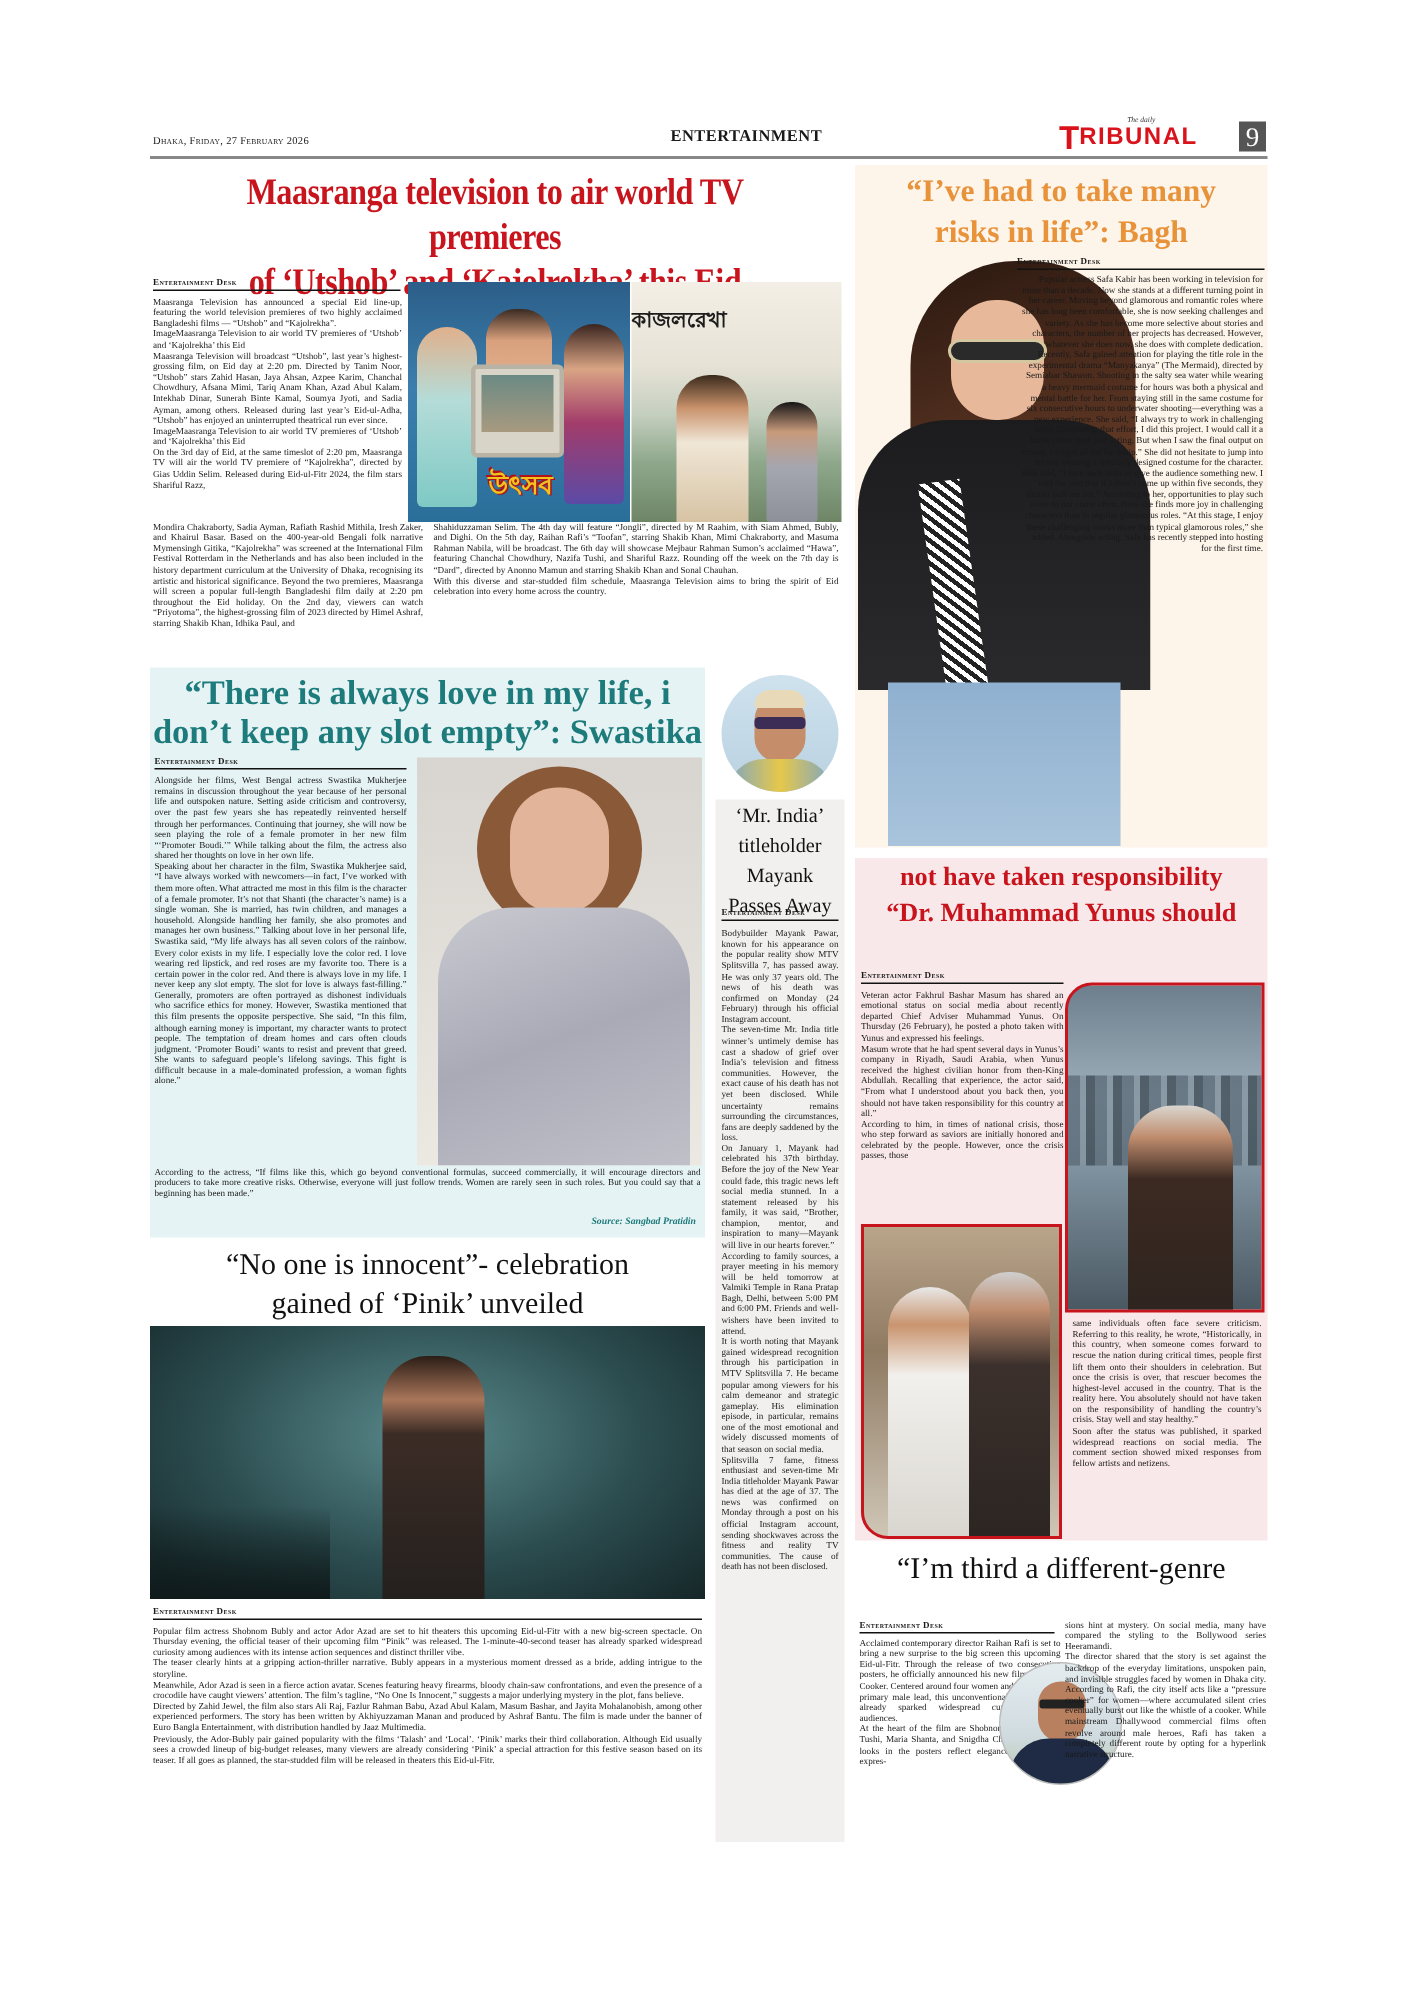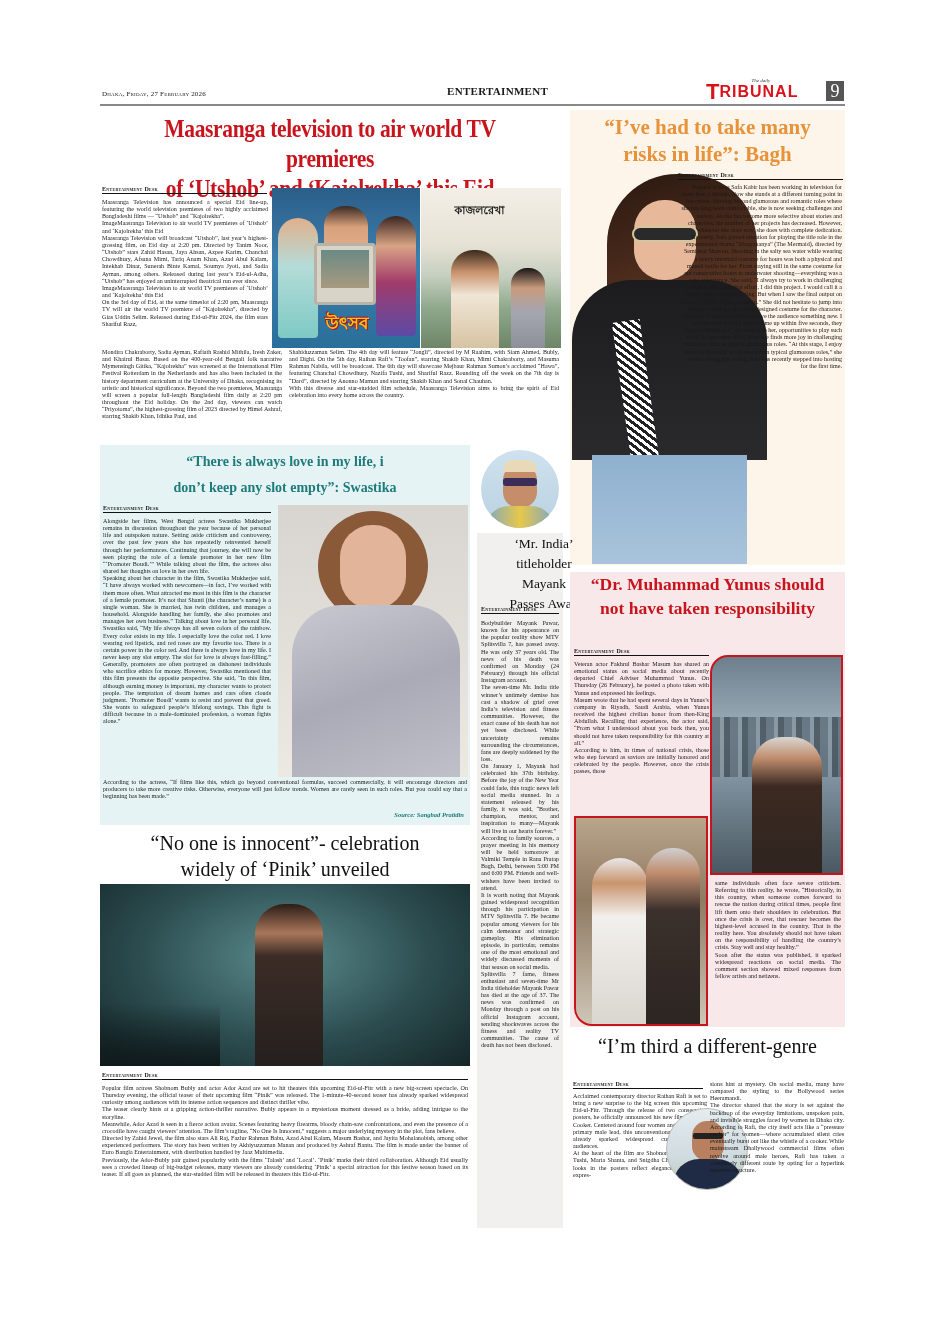--- a/index.html
+++ b/index.html
@@ -11,24 +11,24 @@
   .desk { font-family: "Liberation Serif", serif; font-size: 6px; font-weight: bold; letter-spacing: 0.3px; font-variant: small-caps; border-bottom: 1.2px solid #111; padding-bottom: 1px; margin-bottom: 3px; }
   .masthead-date { font-size: 7px; font-variant: small-caps; letter-spacing: 0.2px; }
   .masthead-section { font-size: 11px; font-weight: bold; letter-spacing: 0.3px; }
   .rule-top { background: #888; height: 2px; }
   .logo-T { color: #d8131b; font-family: "Liberation Sans", sans-serif; font-weight: 900; font-size: 22px; line-height: 20px; }
   .logo-rest { color: #d8131b; font-family: "Liberation Sans", sans-serif; font-weight: 900; font-size: 16px; letter-spacing: 1px; line-height: 20px; }
   .logo-daily { color: #333; font-size: 5px; font-style: italic; }
   .page-num { background: #555; color: #fff; font-family: "Liberation Serif", serif; font-size: 18px; width: 18px; height: 20px; text-align: center; line-height: 20px; }
   .h-red { color: #c8141c; font-family: "Liberation Serif", serif; font-weight: bold; font-size: 25px; line-height: 30px; text-align: center; letter-spacing: -0.4px; transform: scaleX(0.86); transform-origin: center; }
   .h-orange { color: #e8923a; font-weight: bold; font-size: 21px; line-height: 27px; text-align: center; }
-  .h-teal { color: #1e7b7b; font-weight: bold; font-size: 14px; line-height: 26px; text-align: center; }
+  .h-teal { color: #1e7b7b; font-weight: bold; font-size: 23px; line-height: 26px; text-align: center; }
   .h-black { color: #111; font-size: 20px; line-height: 26px; text-align: center; }
   .h-red2 { color: #c8141c; font-weight: bold; font-size: 17.5px; line-height: 24px; text-align: center; }
-  .h-mayank { color: #111; font-size: 13.5px; line-height: 20px; text-align: center; margin-left: 24px; }
+  .h-mayank { color: #111; font-size: 13.5px; line-height: 20px; text-align: center; }
   .photo { overflow: hidden; }
   .source { color: #1e7b7b; font-style: italic; font-weight: bold; font-size: 6.5px; text-align: right; }
 </style>
 </head>
 <body>
 
 <div class="abs masthead-date" style="left:102px;top:90px;">Dhaka, Friday, 27 February 2026</div>
 <div class="abs masthead-section" style="left:418px;top:85px;margin-left:29px;">ENTERTAINMENT</div>
 <div class="abs" style="left:706px;top:80px;height:22px;display:flex;align-items:flex-end;">
   <span class="logo-T">T</span>
@@ -57,21 +57,21 @@
   <div class="abs photo" style="left:272px;top:188px;width:148px;height:160px;background:linear-gradient(180deg,#2b5e88 0%,#3c7fae 45%,#2a6e9a 100%);">
     <div class="abs" style="left:6px;top:30px;width:40px;height:120px;border-radius:20px 20px 4px 4px;background:linear-gradient(180deg,#e0b08c 0%,#b5dcd8 40%,#7ec9c4 100%);"></div>
     <div class="abs" style="left:52px;top:18px;width:44px;height:60px;border-radius:20px;background:linear-gradient(180deg,#3a2a22 0%,#d8a07c 35%,#e8b896 100%);"></div>
     <div class="abs" style="left:104px;top:28px;width:40px;height:120px;border-radius:20px 20px 4px 4px;background:linear-gradient(180deg,#3a2520 0%,#d9a484 25%,#a23c6a 55%,#5b4aa6 100%);"></div>
     <div class="abs" style="left:42px;top:55px;width:62px;height:62px;background:#d8d4c8;border:3px solid #b9b3a6;border-radius:4px;">
       <div style="position:absolute;left:4px;top:4px;right:4px;bottom:14px;background:linear-gradient(180deg,#6b8a84,#a89a80);"></div>
     </div>
     <div class="abs" style="left:40px;top:122px;width:70px;text-align:center;color:#f3c21d;font-family:'DejaVu Sans',sans-serif;font-weight:bold;font-size:17px;text-shadow:1px 1px 0 #b0121a,-1px -1px 0 #b0121a;">উৎসব</div>
   </div>
   <div class="abs photo" style="left:421px;top:188px;width:140px;height:160px;background:linear-gradient(180deg,#f4efe6 0%,#e6e2d6 35%,#c5cfbf 55%,#8fa88c 75%,#6e8566 100%);">
-    <div class="abs" style="left:0;top:14px;width:117px;text-align:center;color:#1c1c1c;font-family:'DejaVu Sans',sans-serif;font-weight:bold;font-size:11px;">কাজলরেখা</div>
+    <div class="abs" style="left:0;top:14px;width:117px;color:#1c1c1c;font-family:'DejaVu Sans',sans-serif;font-weight:bold;font-size:14px;">কাজলরেখা</div>
     <div class="abs" style="left:30px;top:62px;width:48px;height:100px;border-radius:22px 22px 2px 2px;background:linear-gradient(180deg,#3a2a1c 0%,#c9926c 22%,#f0e6d6 45%,#d6c2a2 100%);"></div>
     <div class="abs" style="left:90px;top:80px;width:34px;height:80px;border-radius:16px 16px 2px 2px;background:linear-gradient(180deg,#161616 0%,#c89a7c 25%,#a4a6b0 55%,#8d8f99 100%);"></div>
   </div>
   <div class="abs body-text" style="left:102px;top:349px;width:180px;">
     <p>Mondira Chakraborty, Sadia Ayman, Rafiath Rashid Mithila, Iresh Zaker, and Khairul Basar. Based on the 400-year-old Bengali folk narrative Mymensingh Gitika, “Kajolrekha” was screened at the International Film Festival Rotterdam in the Netherlands and has also been included in the history department curriculum at the University of Dhaka, recognising its artistic and historical significance. Beyond the two premieres, Maasranga will screen a popular full-length Bangladeshi film daily at 2:20 pm throughout the Eid holiday. On the 2nd day, viewers can watch “Priyotoma”, the highest-grossing film of 2023 directed by Himel Ashraf, starring Shakib Khan, Idhika Paul, and</p>
   </div>
   <div class="abs body-text" style="left:289px;top:349px;width:270px;">
     <p>Shahiduzzaman Selim. The 4th day will feature “Jongli”, directed by M Raahim, with Siam Ahmed, Bubly, and Dighi. On the 5th day, Raihan Rafi’s “Toofan”, starring Shakib Khan, Mimi Chakraborty, and Masuma Rahman Nabila, will be broadcast. The 6th day will showcase Mejbaur Rahman Sumon’s acclaimed “Hawa”, featuring Chanchal Chowdhury, Nazifa Tushi, and Shariful Razz. Rounding off the week on the 7th day is “Dard”, directed by Anonno Mamun and starring Shakib Khan and Sonal Chauhan.</p>
     <p>With this diverse and star-studded film schedule, Maasranga Television aims to bring the spirit of Eid celebration into every home across the country.</p>
   </div>
@@ -137,22 +137,22 @@
     <p>The seven-time Mr. India title winner’s untimely demise has cast a shadow of grief over India’s television and fitness communities. However, the exact cause of his death has not yet been disclosed. While uncertainty remains surrounding the circumstances, fans are deeply saddened by the loss.</p>
     <p>On January 1, Mayank had celebrated his 37th birthday. Before the joy of the New Year could fade, this tragic news left social media stunned. In a statement released by his family, it was said, “Brother, champion, mentor, and inspiration to many—Mayank will live in our hearts forever.”</p>
     <p>According to family sources, a prayer meeting in his memory will be held tomorrow at Valmiki Temple in Rana Pratap Bagh, Delhi, between 5:00 PM and 6:00 PM. Friends and well-wishers have been invited to attend.</p>
     <p>It is worth noting that Mayank gained widespread recognition through his participation in MTV Splitsvilla 7. He became popular among viewers for his calm demeanor and strategic gameplay. His elimination episode, in particular, remains one of the most emotional and widely discussed moments of that season on social media.</p>
     <p>Splitsvilla 7 fame, fitness enthusiast and seven-time Mr India titleholder Mayank Pawar has died at the age of 37. The news was confirmed on Monday through a post on his official Instagram account, sending shockwaves across the fitness and reality TV communities. The cause of death has not been disclosed.</p>
   </div>
 </section>
 
 <section class="abs" style="left:570px;top:572px;width:275px;height:455px;background:#f9e8ea;">
   <div class="h-red2" style="margin-top:0px;">
+    <div>not have taken responsibility</div>
     <div>“Dr. Muhammad Yunus should</div>
-    <div>not have taken responsibility</div>
   </div>
   <div class="abs desk" style="left:4px;top:76px;width:135px;">Entertainment Desk</div>
   <div class="abs body-text" style="left:4px;top:89px;width:135px;">
     <p>Veteran actor Fakhrul Bashar Masum has shared an emotional status on social media about recently departed Chief Adviser Muhammad Yunus. On Thursday (26 February), he posted a photo taken with Yunus and expressed his feelings.</p>
     <p>Masum wrote that he had spent several days in Yunus’s company in Riyadh, Saudi Arabia, when Yunus received the highest civilian honor from then-King Abdullah. Recalling that experience, the actor said, “From what I understood about you back then, you should not have taken responsibility for this country at all.”</p>
     <p>According to him, in times of national crisis, those who step forward as saviors are initially honored and celebrated by the people. However, once the crisis passes, those</p>
   </div>
   <div class="abs photo" style="left:140px;top:83px;width:133px;height:220px;border:2px solid #c8141c;border-radius:18px 0 0 0;background:linear-gradient(180deg,#6d7f8c 0%,#9fb0bd 35%,#7a8d9a 60%,#4a5862 100%);">
     <div class="abs" style="left:0;top:60px;width:133px;height:60px;background:repeating-linear-gradient(90deg,#5c6c78 0 8px,#8595a0 8px 12px,#3f4c56 12px 18px);opacity:0.8;"></div>
     <div class="abs" style="left:40px;top:80px;width:70px;height:140px;border-radius:30px 30px 0 0;background:linear-gradient(180deg,#d9d6d0 0%,#c08d6e 15%,#3c2a22 35%,#2e241f 100%);"></div>
@@ -163,21 +163,21 @@
   </div>
   <div class="abs body-text" style="left:145px;top:308px;width:126px;">
     <p>same individuals often face severe criticism. Referring to this reality, he wrote, “Historically, in this country, when someone comes forward to rescue the nation during critical times, people first lift them onto their shoulders in celebration. But once the crisis is over, that rescuer becomes the highest-level accused in the country. That is the reality here. You absolutely should not have taken on the responsibility of handling the country’s crisis. Stay well and stay healthy.”</p>
     <p>Soon after the status was published, it sparked widespread reactions on social media. The comment section showed mixed responses from fellow artists and netizens.</p>
   </div>
 </section>
 
 <section>
   <div class="abs h-black" style="left:100px;top:830px;width:370px;">
     <div>“No one is innocent”- celebration</div>
-    <div>widely of ‘Pinik’ unveiled</div>
+    <div>gained of ‘Pinik’ unveiled</div>
   </div>
   <div class="abs photo" style="left:100px;top:884px;width:370px;height:182px;background:radial-gradient(ellipse at 50% 40%,#5a8a8c 0%,#2c4d50 55%,#152628 100%);">
     <div class="abs" style="left:155px;top:20px;width:68px;height:162px;border-radius:30px 30px 0 0;background:linear-gradient(180deg,#2b1d16 0%,#a9765a 18%,#3c2c26 32%,#24201e 100%);"></div>
     <div class="abs" style="left:0;top:120px;width:120px;height:62px;background:linear-gradient(180deg,transparent,#0f1a1b);"></div>
   </div>
   <div class="abs desk" style="left:102px;top:1072px;width:366px;">Entertainment Desk</div>
   <div class="abs body-text" style="left:102px;top:1085px;width:366px;">
     <p>Popular film actress Shobnom Bubly and actor Ador Azad are set to hit theaters this upcoming Eid-ul-Fitr with a new big-screen spectacle. On Thursday evening, the official teaser of their upcoming film “Pinik” was released. The 1-minute-40-second teaser has already sparked widespread curiosity among audiences with its intense action sequences and distinct thriller vibe.</p>
     <p>The teaser clearly hints at a gripping action-thriller narrative. Bubly appears in a mysterious moment dressed as a bride, adding intrigue to the storyline.</p>
     <p>Meanwhile, Ador Azad is seen in a fierce action avatar. Scenes featuring heavy firearms, bloody chain-saw confrontations, and even the presence of a crocodile have caught viewers’ attention. The film’s tagline, “No One Is Innocent,” suggests a major underlying mystery in the plot, fans believe.</p>

